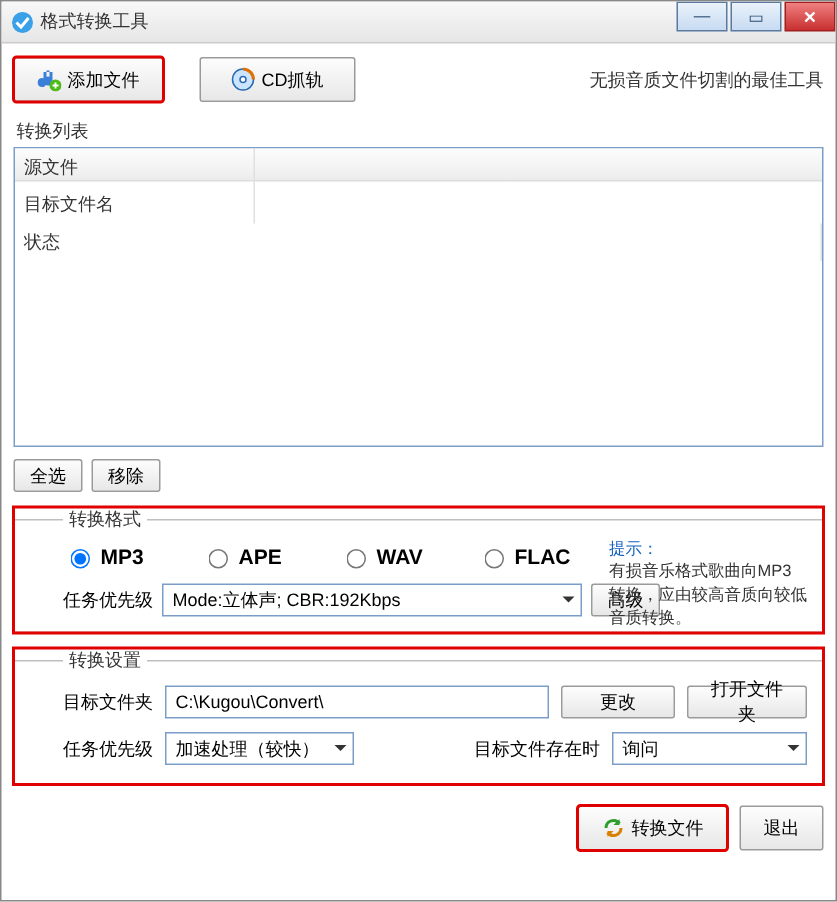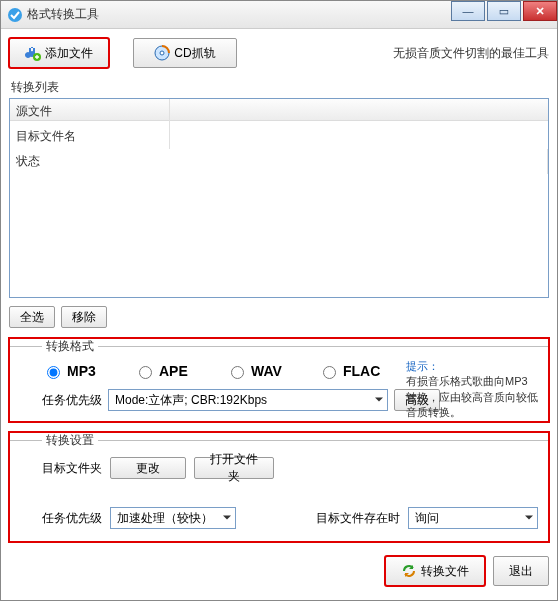--- a/index.html
+++ b/index.html
@@ -106,21 +106,21 @@
     padding: 0 18px 0 6px;
     position: relative;
   }
   .combo::after {
     content: "";
     position: absolute; right: 4px; top: 50%;
     transform: translateY(-30%);
     border: 4px solid transparent;
     border-top-color: #333;
   }
-  .settings-row { display: flex; align-items: center; gap: 8px; margin-bottom: 28px; }
+  .settings-row { display: flex; align-items: center; gap: 8px; margin-bottom: 9px; }
   .textfield {
     flex: 1;
     height: 22px;
     border: 1px solid #7a9ec7;
     background: #fff;
     padding: 0 6px;
     display: flex; align-items: center;
   }
   .bottom-bar {
     display: flex; justify-content: flex-end; gap: 8px;
@@ -217,20 +217,23 @@
         <span>Mode:立体声; CBR:192Kbps</span>
       </div>
       <button class="btn btn-sm">高级</button>
     </div>
   </fieldset>
 
   <fieldset class="hl">
     <legend>转换设置</legend>
     <div class="settings-row">
       <span>目标文件夹</span>
+      <div class="textfield">
+        <span>C:\Kugou\Convert\</span>
+      </div>
       <button class="btn btn-sm" style="width:76px">更改</button>
       <button class="btn btn-sm" style="width:80px">打开文件夹</button>
     </div>
     <div class="settings-row" style="margin-bottom:2px">
       <span>任务优先级</span>
       <div class="combo" style="width:126px">
         <span>加速处理（较快）</span>
       </div>
       <span style="margin-left:auto">目标文件存在时</span>
       <div class="combo" style="width:130px">

